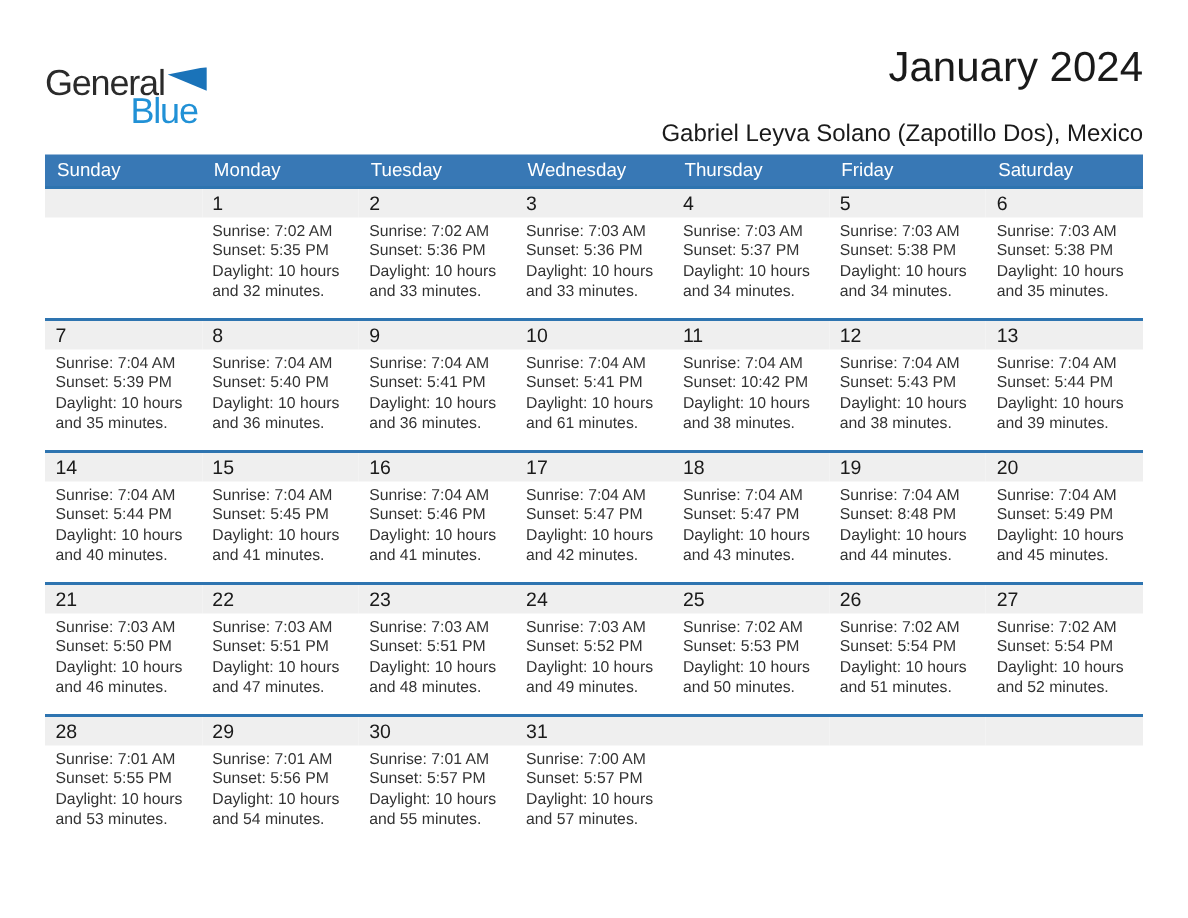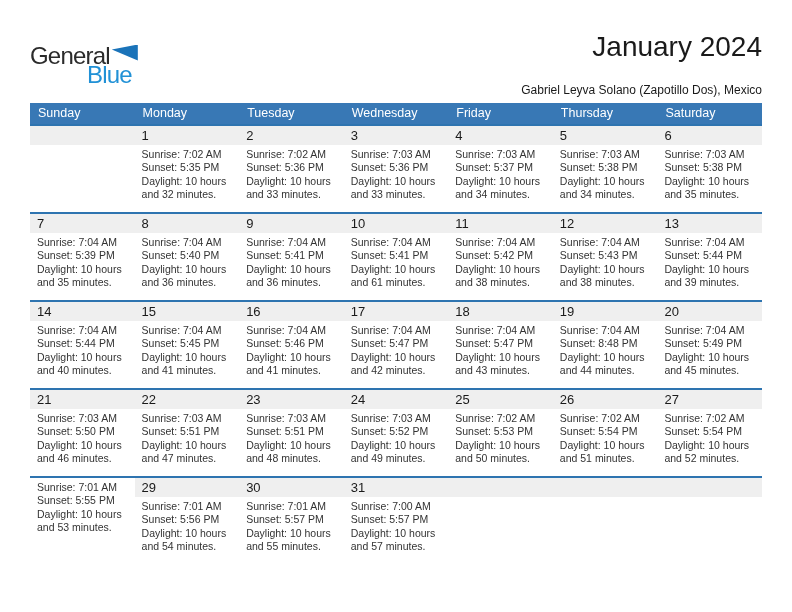--- a/index.html
+++ b/index.html
@@ -18,21 +18,21 @@
   .logo-general { font-size: 24px; color: #2b2b2b; letter-spacing: -0.8px; }
   .logo-triangle {
     display: inline-block; width: 26px; height: 16px;
     background: var(--triangle-blue, #1a73b9);
     clip-path: polygon(0 32%, 100% 0, 100% 100%);
     margin: 1px 0 0 2px;
   }
   .logo-blue { font-size: 24px; color: var(--logo-blue, #2191d6); margin: -5px 0 0 57px; letter-spacing: -0.8px; }
   .titles { text-align: right; padding-top: 2px; }
   .title { font-size: 28px; color: #1a1a1a; line-height: 1.15; }
-  .subtitle { font-size: 12px; color: #1a1a1a; margin-top: 20px; }
+  .subtitle { font-size: 16px; color: #1a1a1a; margin-top: 20px; }
 
   
   .grid { margin-top: 7px; }
   .dow-row, .week-row { display: grid; grid-template-columns: repeat(7, 1fr); }
   .dow-row { background: var(--header-blue, #3878b5); height: 21px; }
   .dow { color: #ffffff; font-size: 12.5px; line-height: 21px; padding-left: 8px; overflow: hidden; white-space: nowrap; }
   .week-row { border-top: 2px solid var(--line-blue, #2e74b0); height: 86px; }
   .num {
     background: var(--band-gray, #efefef);
     height: 19px; line-height: 19px;
@@ -58,22 +58,22 @@
       <div class="subtitle">Gabriel Leyva Solano (Zapotillo Dos), Mexico</div>
     </div>
   </div>
 
   <div class="grid">
     <div class="dow-row">
       <div class="dow">Sunday</div>
       <div class="dow">Monday</div>
       <div class="dow">Tuesday</div>
       <div class="dow">Wednesday</div>
+      <div class="dow">Thursday</div>
       <div class="dow">Friday</div>
-      <div class="dow">Thursday</div>
       <div class="dow">Saturday</div>
     </div>
 
   <div class="week-row">
         <div class="cell">
           <div class="num"></div>
         </div>
         <div class="cell">
           <div class="num">1</div>
           <div class="details">
@@ -163,21 +163,21 @@
             <div>Sunrise: 7:04 AM</div>
             <div>Sunset: 5:41 PM</div>
             <div>Daylight: 10 hours</div>
             <div>and 61 minutes.</div>
           </div>
         </div>
         <div class="cell">
           <div class="num">11</div>
           <div class="details">
             <div>Sunrise: 7:04 AM</div>
-            <div>Sunset: 5:42 PM</div>
+            <div>Sunset: 10:42 PM</div>
             <div>Daylight: 10 hours</div>
             <div>and 38 minutes.</div>
           </div>
         </div>
         <div class="cell">
           <div class="num">12</div>
           <div class="details">
             <div>Sunrise: 7:04 AM</div>
             <div>Sunset: 5:43 PM</div>
             <div>Daylight: 10 hours</div>
@@ -319,20 +319,21 @@
           <div class="details">
             <div>Sunrise: 7:02 AM</div>
             <div>Sunset: 5:54 PM</div>
             <div>Daylight: 10 hours</div>
             <div>and 52 minutes.</div>
           </div>
         </div>
       </div>
       <div class="week-row">
         <div class="cell">
+          <div class="num">28</div>
           <div class="details">
             <div>Sunrise: 7:01 AM</div>
             <div>Sunset: 5:55 PM</div>
             <div>Daylight: 10 hours</div>
             <div>and 53 minutes.</div>
           </div>
         </div>
         <div class="cell">
           <div class="num">29</div>
           <div class="details">

